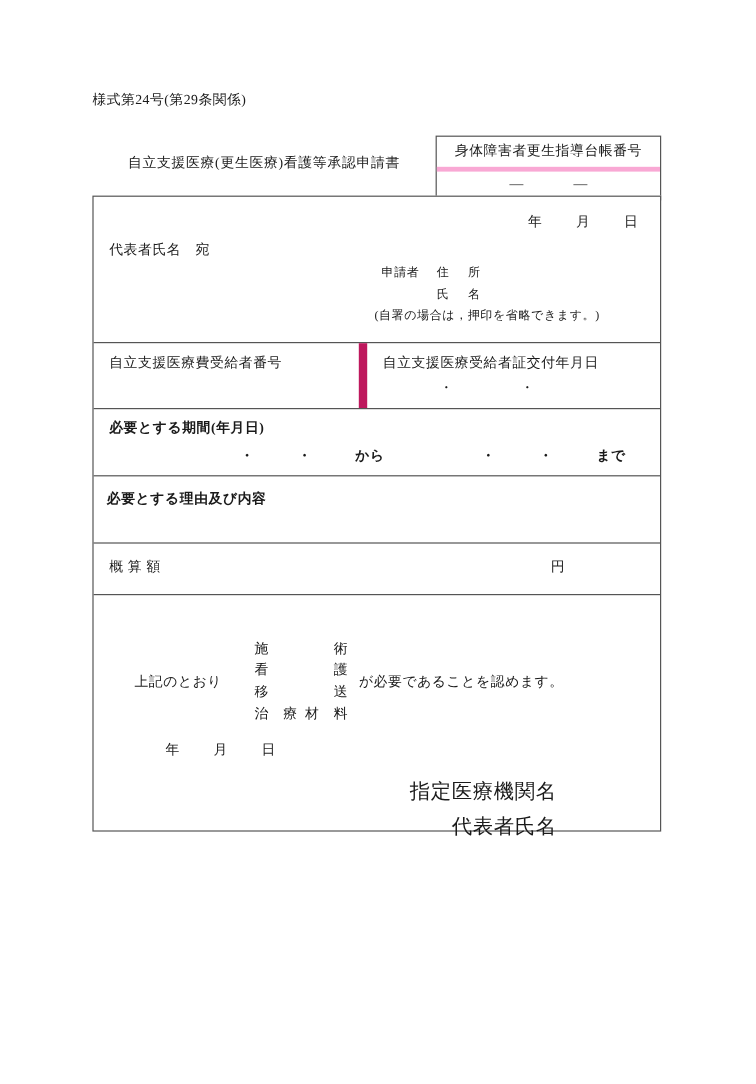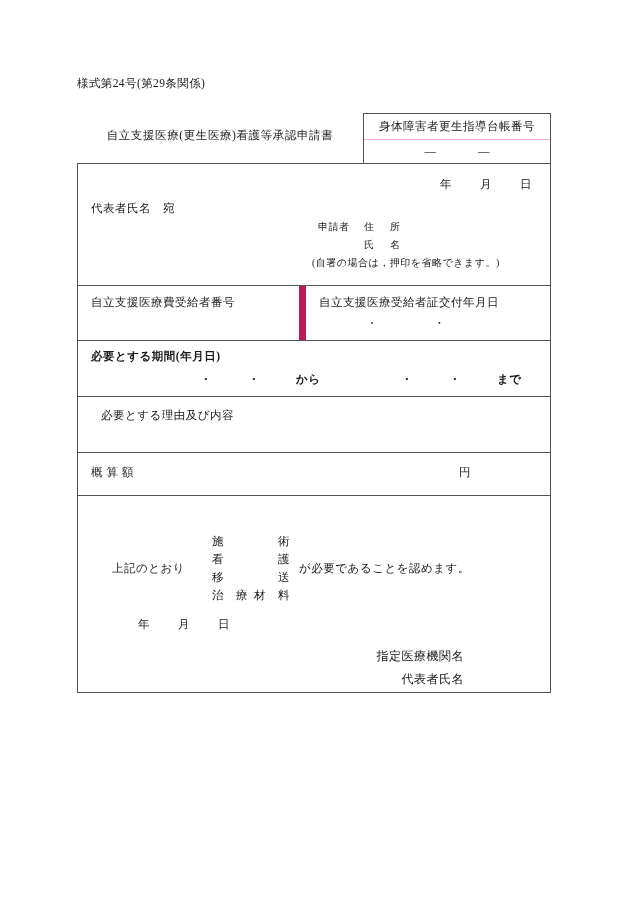--- a/index.html
+++ b/index.html
@@ -55,21 +55,21 @@
     border: 1px solid #555;
     box-sizing: border-box;
     background: #fff;
   }
   .ledger-head {
     height: 25px;
     line-height: 25px;
     text-align: center;
     font-size: 11.5px;
     letter-spacing: 0.5px;
-    border-bottom: 1px solid #f9a8d4;
+    border-bottom: 4px solid #f9a8d4;
     white-space: nowrap;
   }
   .ledger-value {
     height: 23px;
     line-height: 23px;
     display: flex;
     align-items: center;
     justify-content: center;
     gap: 42px;
     font-size: 11.5px;
@@ -194,22 +194,23 @@
     white-space: nowrap;
   }
   .period-line .dot { display: inline-block; width: 48px; text-align: left; }
   .period-line .kara { display: inline-block; width: 105px; letter-spacing: 0.5px; }
   .period-line .made { display: inline-block; letter-spacing: 0.5px; }
 
   
   .row-reason { height: 56px; }
   .row-reason .cell-label {
     position: absolute;
-    left: 23px;
+    left: 11px;
     top: 11px;
+    font-weight: bold;
   }
 
   
   .row-estimate { height: 43px; }
   .row-estimate .cell-label {
     position: absolute;
     left: 13px;
     top: 12px;
     letter-spacing: 4px;
   }
@@ -254,21 +255,21 @@
     top: 121px;
     font-size: 11.5px;
     letter-spacing: 0.5px;
     display: flex;
     gap: 28px;
   }
   .signer-block {
     position: absolute;
     left: 238px;
     top: 152px;
-    font-size: 12px;
+    font-size: 17px;
     letter-spacing: 0.5px;
   }
   .signer-row {
     text-align: right;
     width: 148px;
     margin-bottom: 6px;
     white-space: nowrap;
   }
 </style>
 </head>

